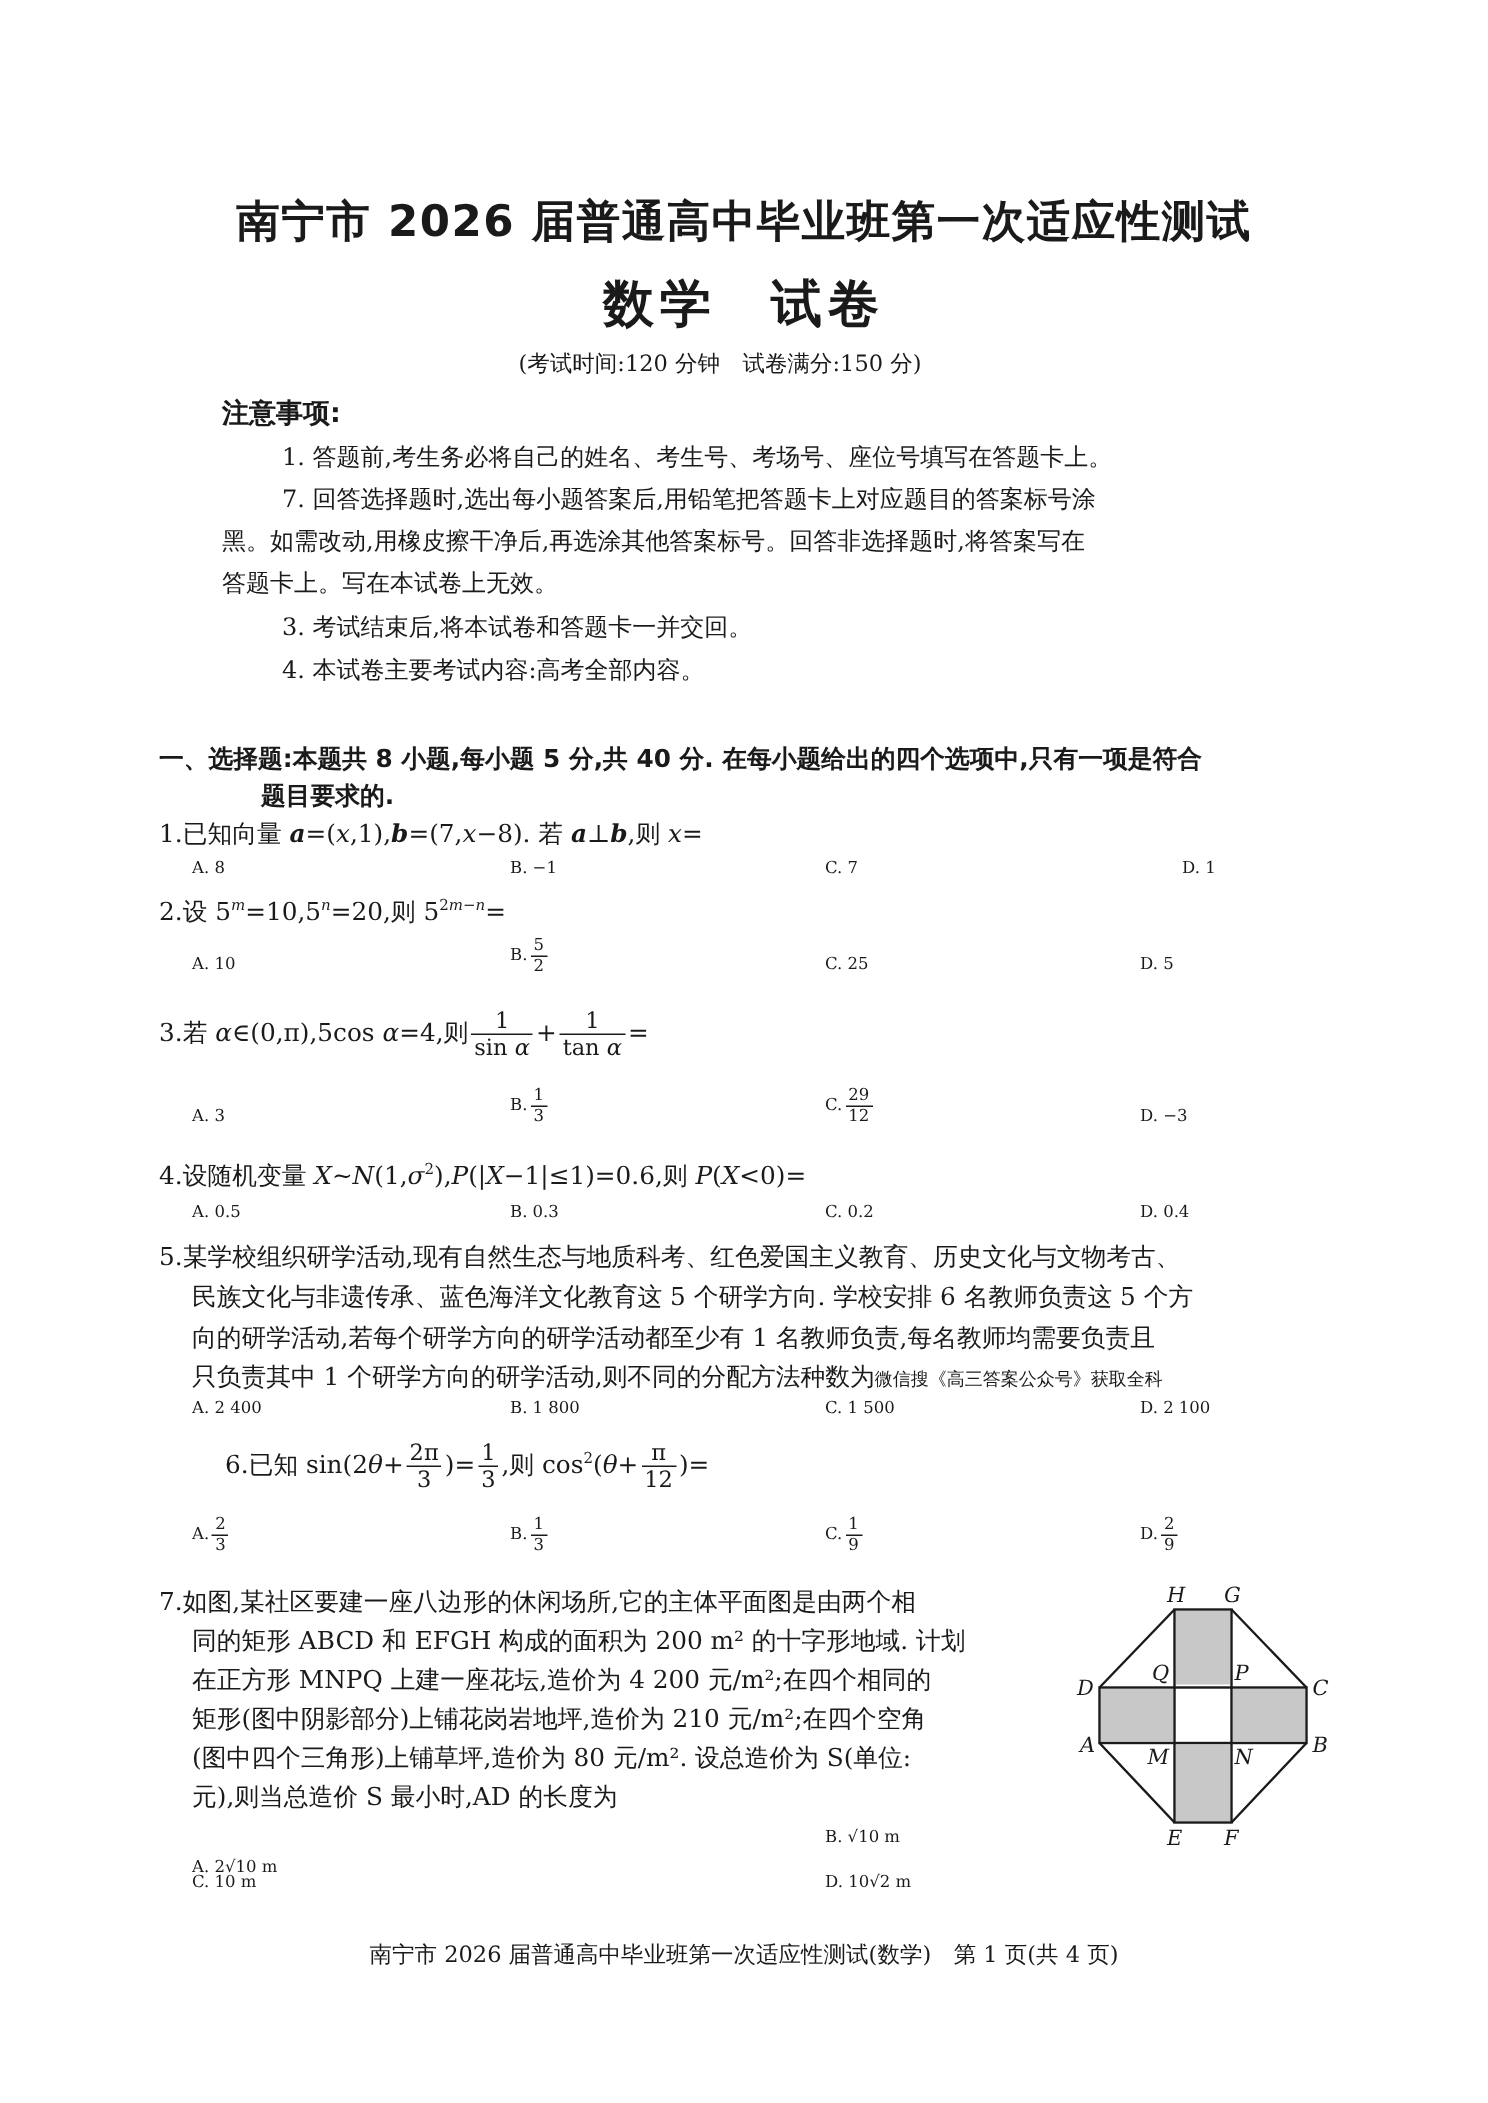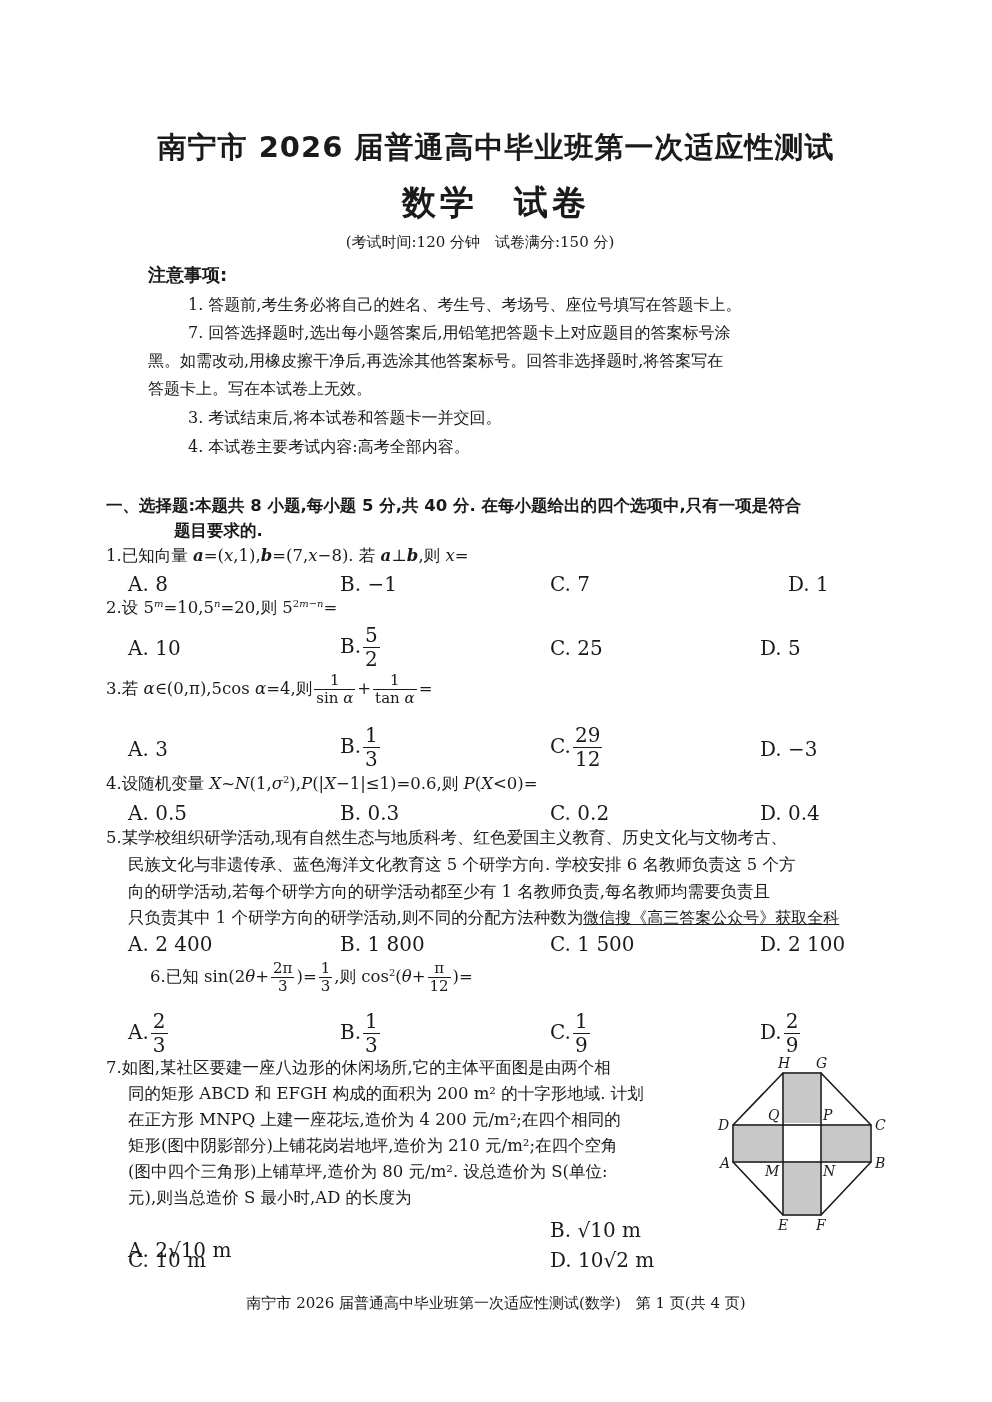--- a/index.html
+++ b/index.html
@@ -9,29 +9,29 @@
   .title { left:0; width:992px; text-align:center; top:128px; font-size:29px; font-weight:bold; letter-spacing:1px;
            font-family:"DejaVu Sans","Liberation Sans",sans-serif; }
   .subtitle { left:0; width:992px; text-align:center; top:180px; font-size:34px; font-weight:bold; letter-spacing:4px;
               font-family:"DejaVu Sans","Liberation Sans",sans-serif; }
   .subtitle span + span { margin-left:36px; }
   .examinfo { left:0; width:960px; text-align:center; top:233px; font-size:15px; }
   .notes-h { left:148px; top:263px; font-size:18px; font-weight:bold; font-family:"DejaVu Sans","Liberation Sans",sans-serif; }
   .note { font-size:16px; }
   .sec-h { font-size:16.5px; font-weight:bold; font-family:"DejaVu Sans","Liberation Sans",sans-serif; }
   .q { font-size:16.5px; }
-  .opt { font-size:20px; }
+  .opt { font-size:11px; }
   i.m { font-style:italic; }
   b.v { font-weight:bold; font-style:italic; }
   sup { font-size:10px; }
   .frac { display:inline-block; vertical-align:middle; text-align:center; line-height:1.15; margin:0 2px; }
   .frac .n { display:block; border-bottom:1px solid #1a1a1a; padding:0 2px; }
   .frac .d { display:block; padding:0 2px; }
   .frac.s { font-size:15px; }
-  .watermark { font-size:16px; font-family:"DejaVu Sans","Liberation Sans",sans-serif; letter-spacing:0;text-decoration:underline; }
+  .watermark { font-size:12px; font-family:"DejaVu Sans","Liberation Sans",sans-serif; letter-spacing:0; }
   .footer { left:0; width:992px; text-align:center; top:1294px; font-size:15px; }
   svg text { font-family:"DejaVu Serif","Liberation Serif",serif; font-style:italic; font-size:14px; fill:#1a1a1a; }
 </style>
 </head>
 <body>
 
 <div class="abs title">南宁市 2026 届普通高中毕业班第一次适应性测试</div>
 <div class="abs subtitle">
   <span>数学</span><span>试卷</span>
 </div>

